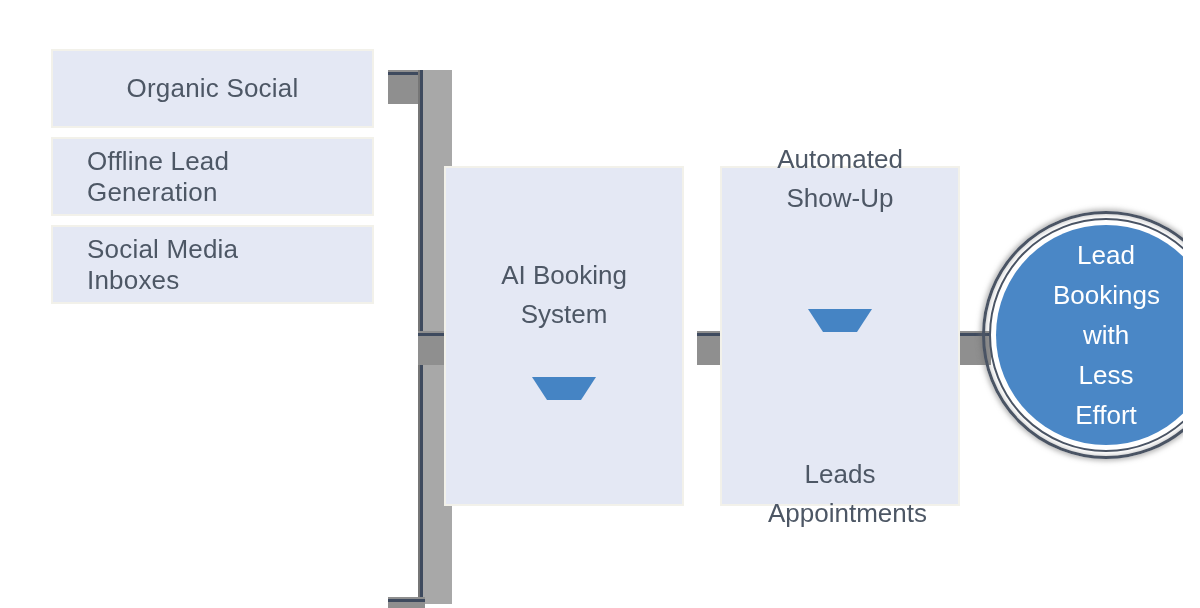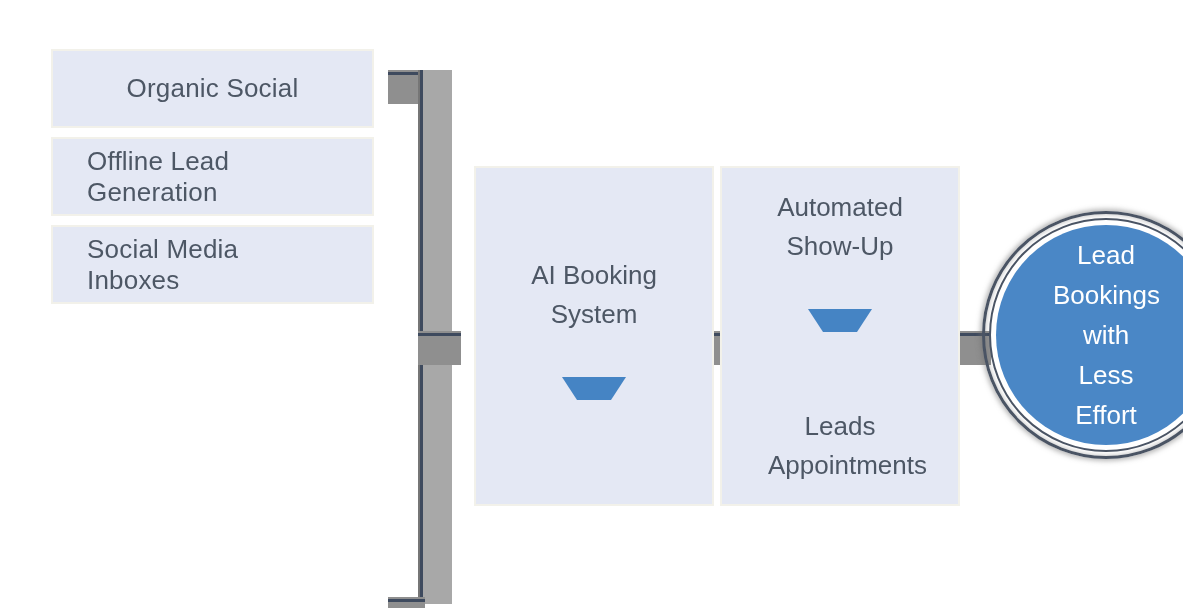--- a/index.html
+++ b/index.html
@@ -104,26 +104,26 @@
     </div>
   </div>
 
   <div class="h-line" style="left:354px;top:36px;width:37px;"></div>
   <div class="v-line" style="left:384px;top:36px;height:534px;"></div>
   <div class="h-line" style="left:354px;top:563px;width:37px;"></div>
   <div class="h-line" style="left:384px;top:297px;width:43px;"></div>
   <div class="h-line" style="left:663px;top:297px;width:24px;"></div>
   <div class="h-line" style="left:923px;top:297px;width:30px;"></div>
 
-  <div class="stage-box" style="left:440px;">
+  <div class="stage-box" style="left:410px;">
     <div class="stage-title">AI Booking System</div>
     <div class="down-arrow"></div>
   </div>
 
-  <div class="stage-box" style="left:686px;">
+  <div class="stage-box" style="left:686px;gap:48px;">
     <div class="stage-title">Automated Show-Up</div>
     <div class="down-arrow"></div>
     <div class="stage-result">Leads Appointments</div>
   </div>
 
   <div class="outcome-ring">
     <div class="outcome-ring-inner">
       <div class="outcome-circle">
         <div class="outcome-label">Lead Bookings with Less Effort</div>
       </div>

